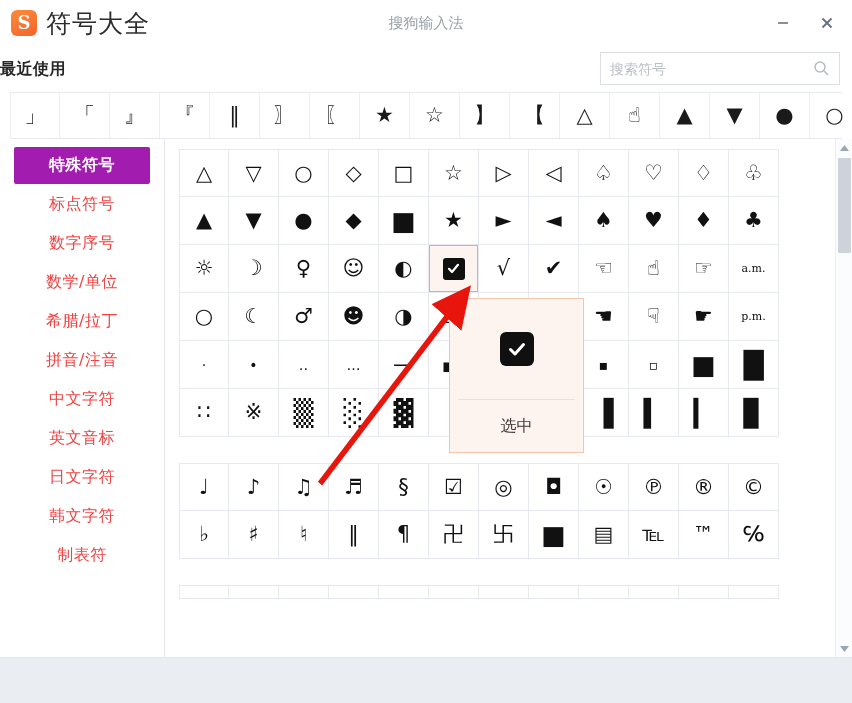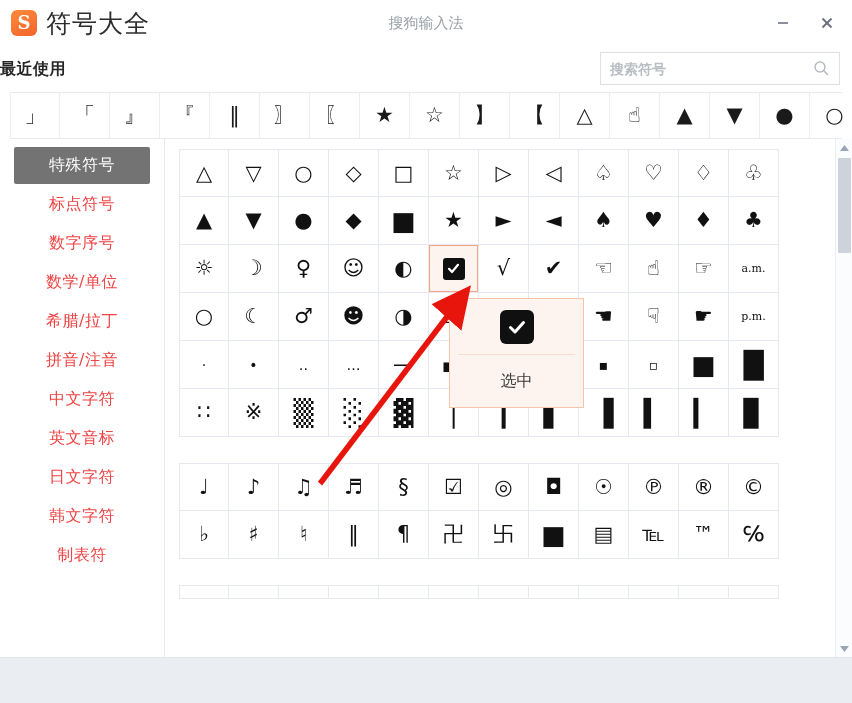--- a/index.html
+++ b/index.html
@@ -85,21 +85,20 @@
     display: flex; align-items: center;
     padding: 0 9px;
   }
   .search-box input {
     flex: 1 1 auto;
     border: none; outline: none;
     font-size: 14px;
     color: #333;
     background: transparent;
     font-family: "DejaVu Sans", "Liberation Sans", sans-serif;
-    font-weight: bold;
   }
   .search-box input::placeholder { color: #b9bec5; }
   .search-icon { color: #b6bbc2; display: flex; align-items: center; }
 
   
   .recent-row {
     flex: 0 0 47px;
     height: 47px;
     display: flex;
     border-top: 1px solid #e8eaee;
@@ -141,23 +140,23 @@
     margin: 0 14px 2px 14px;
     display: flex; align-items: center; justify-content: center;
     font-size: 16px;
     color: #ef4444;
     cursor: pointer;
     border-radius: 2px;
     letter-spacing: .5px;
     user-select: none;
   }
   .side-item.active {
-    background: #737373;
+    background: #a21caf;
     color: #ffffff;
-    font-weight: normal;
+    font-weight: bold;
   }
 
   
   .panel {
     flex: 1 1 auto;
     position: relative;
     padding: 10px 0 0 0;
     overflow: hidden;
   }
   .grid-section { margin: 0 14px 26px 14px; }
@@ -192,21 +191,21 @@
     border-radius: 3px;
     display: flex; align-items: center; justify-content: center;
   }
   .cell.selected .chk svg { display: block; }
   .cut-row .cell { height: 14px; overflow: hidden; }
 
   
   .preview {
     position: absolute;
     left: 284px; top: 159px;
-    width: 135px; height: 110px;
+    width: 135px; height: 155px;
     background: #fdf4f0;
     border: 1px solid #f4c4ab;
     z-index: 20;
     display: flex; flex-direction: column;
   }
   .preview-glyph {
     flex: 1 1 auto;
     display: flex; align-items: center; justify-content: center;
   }
   .preview-chk {

